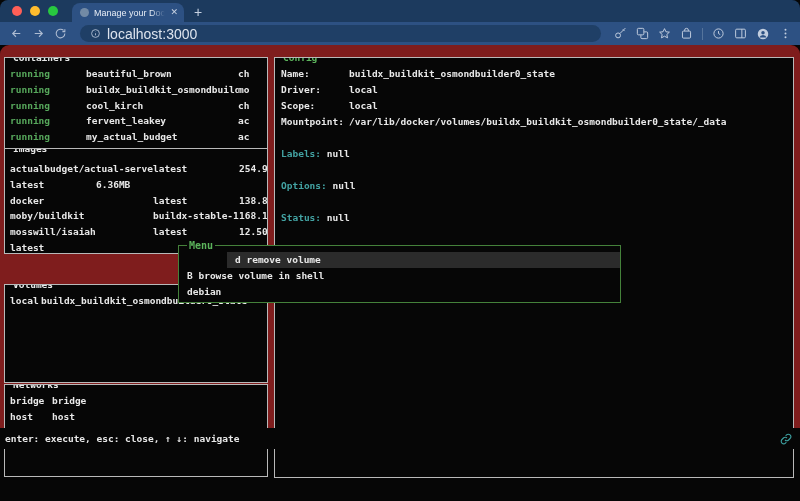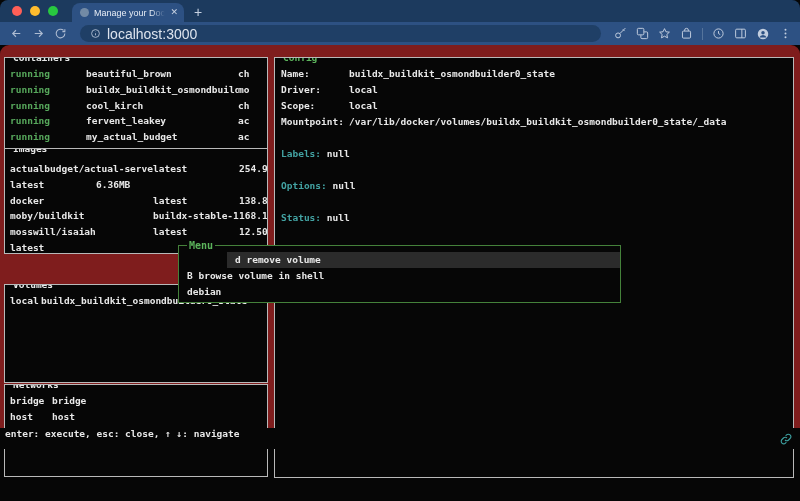--- a/index.html
+++ b/index.html
@@ -70,21 +70,21 @@
   .menu { position:absolute; left:178px; top:200px; width:443px; height:58px; background:#060606;
           border:1px solid #44813a; z-index:5; }
   .menu-legend { position:absolute; top:-6px; left:8px; background:#060606; padding:0 2px; color:#5cb55c;
                  font-size:10px; line-height:11px; }
   .menu-items { padding-top:6px; }
   .menu-item { line-height:15.8px; height:15.8px; padding-left:8px; white-space:nowrap; }
   .menu-item.selected { background:#2b2b2b;margin-left:48px; }
 
   
   .statusbar { position:absolute; left:0; right:0; bottom:0; height:21px; background:#060606;
-               display:flex; padding:0 8px 0 5px; }
+               display:flex; align-items:center; padding:0 8px 0 5px; }
   .status-text { flex:1; font-size:9.5px; }
   .link-ic { color:#3da0a0; display:flex; align-items:center; }
 </style>
 </head>
 <body>
 
 <div class="window">
 
   <div class="tabstrip">
     <div class="lights">

